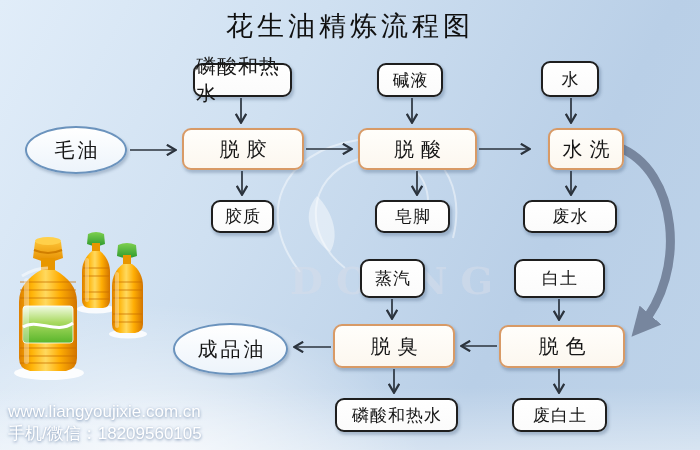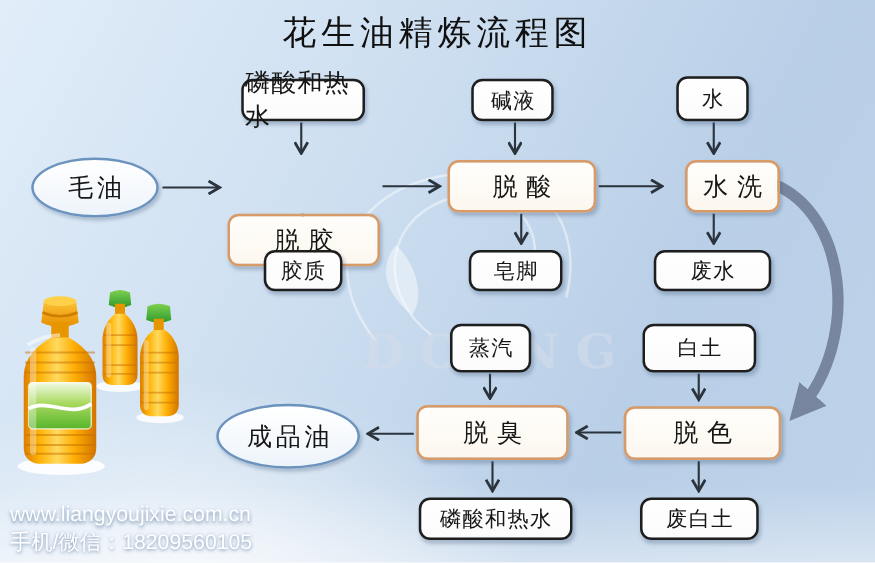--- a/index.html
+++ b/index.html
@@ -95,21 +95,21 @@
   <div class="node io" style="left:193px;top:63px;width:99px;height:34px;">
       <span style="font-size:20px;">磷酸和热水</span>
     </div>
   <div class="node io" style="left:377px;top:63px;width:66px;height:34px;">
       <span>碱液</span>
     </div>
   <div class="node io" style="left:541px;top:61px;width:58px;height:36px;">
       <span>水</span>
     </div>
 
-  <div class="node process" style="left:182px;top:128px;width:122px;height:42px;margin-top:43px;">
+  <div class="node process" style="left:182px;top:128px;width:122px;height:42px;">
       <span>脱胶</span>
     </div>
   <div class="node process" style="left:358px;top:128px;width:119px;height:42px;">
       <span>脱酸</span>
     </div>
   <div class="node process" style="left:548px;top:128px;width:76px;height:42px;">
       <span>水洗</span>
     </div>
 
   <div class="node io" style="left:211px;top:200px;width:63px;height:33px;">

